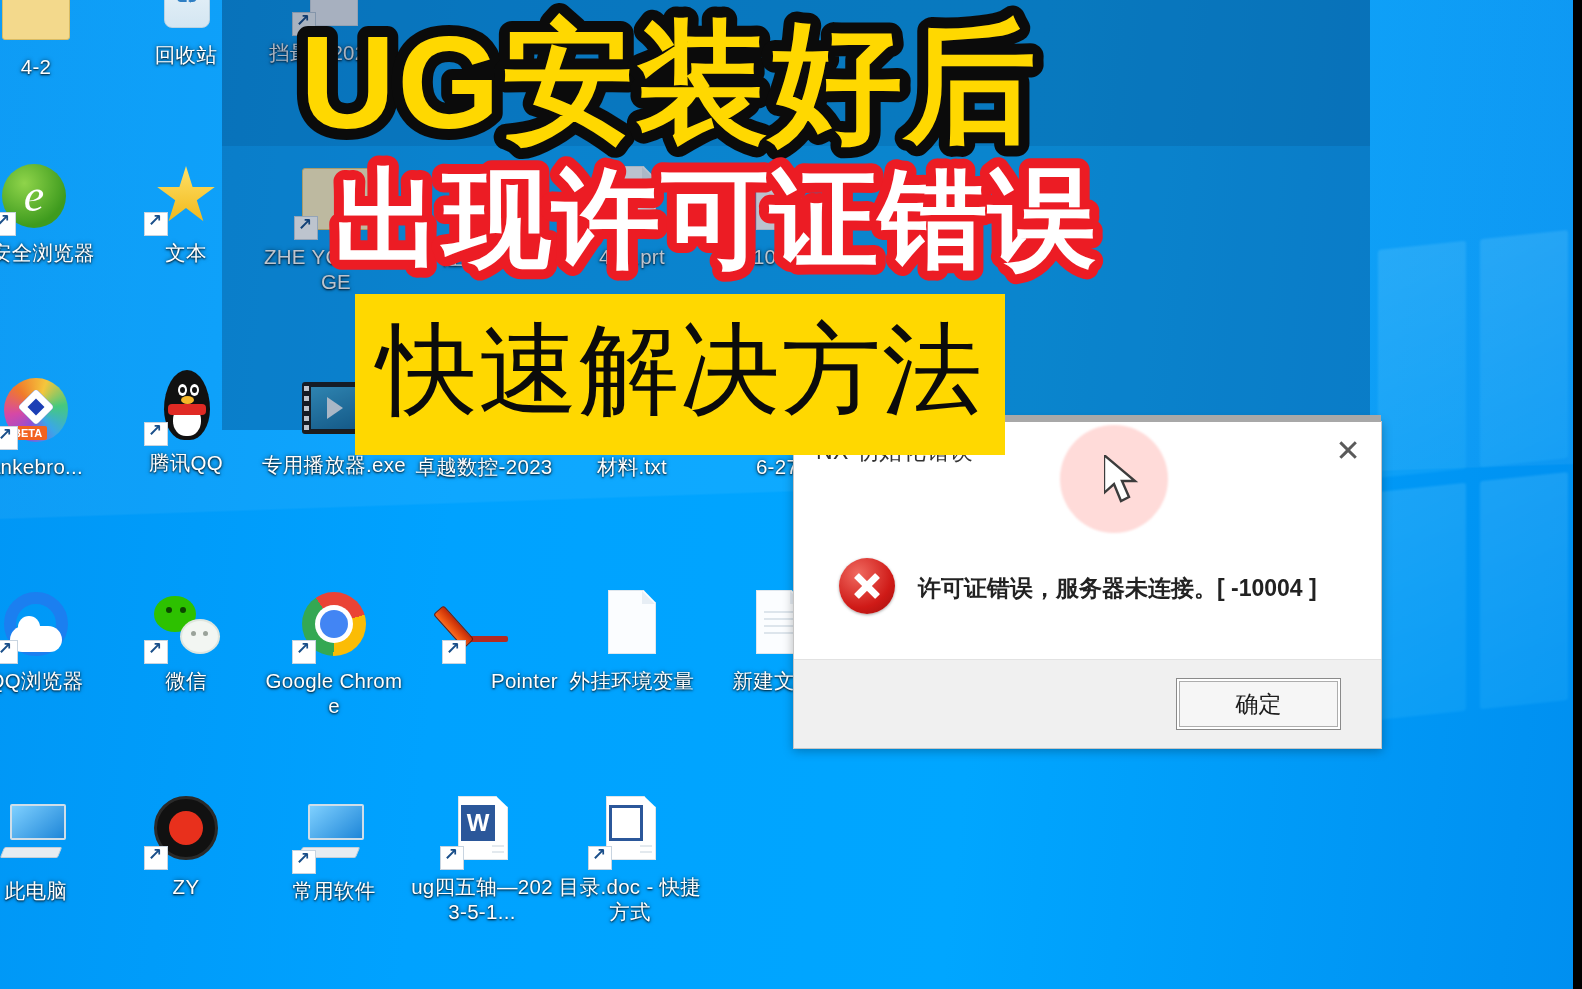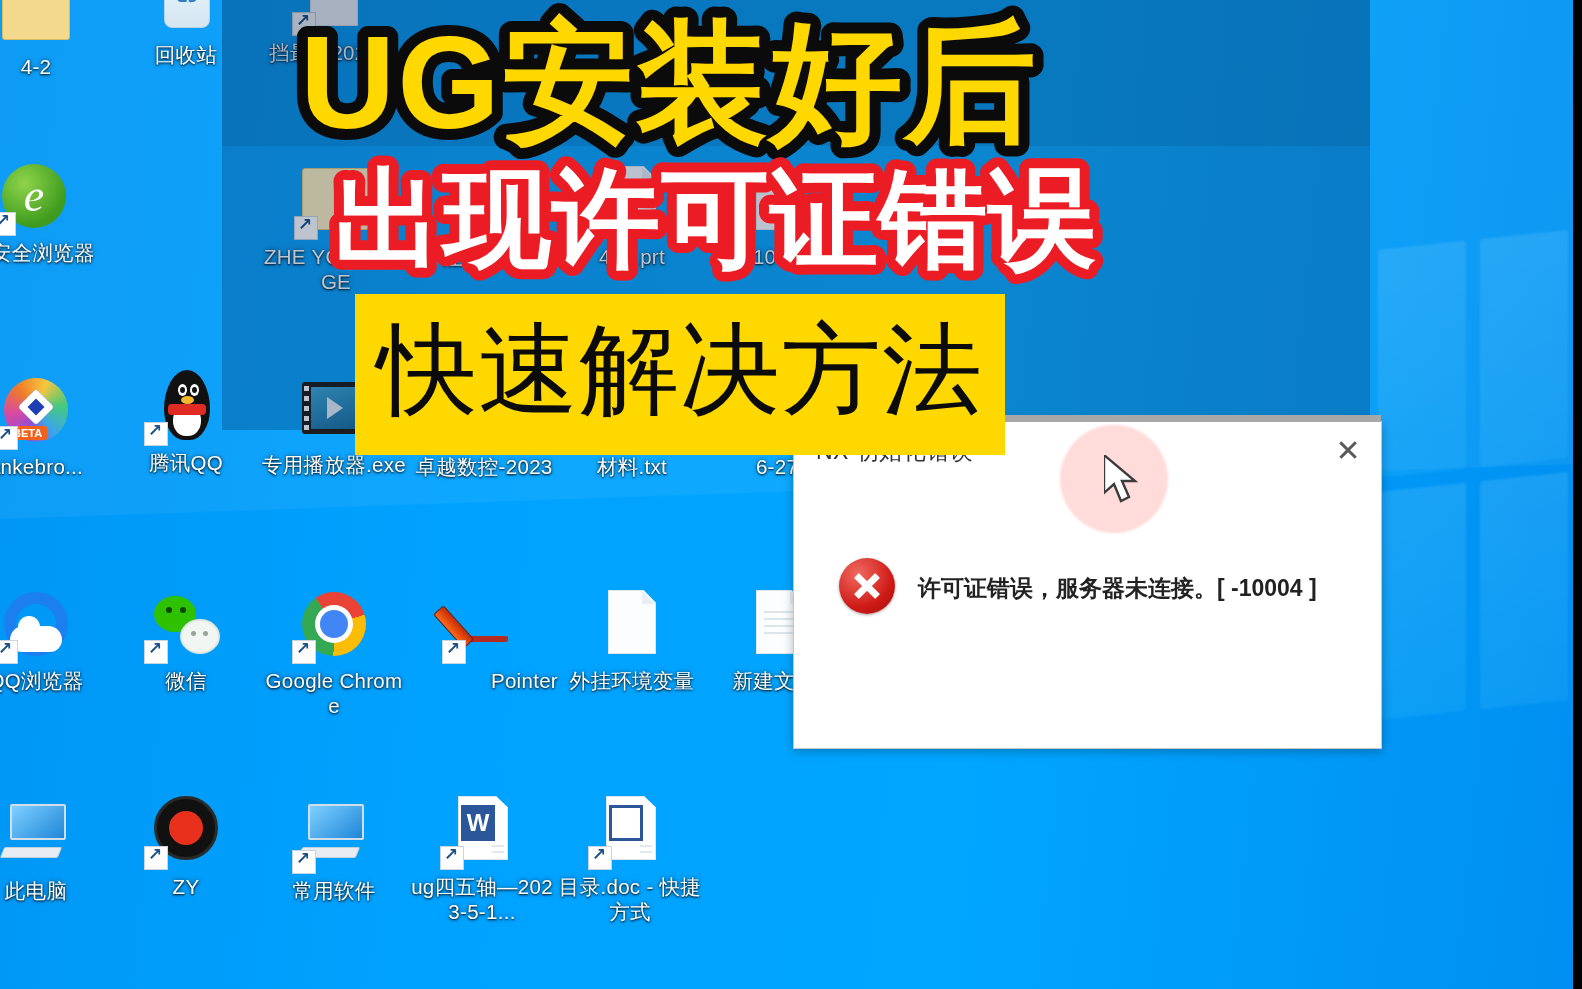--- a/index.html
+++ b/index.html
@@ -240,20 +240,27 @@
     </div>
 
     <div class="ic" style="left:-40px; top:158px;">
       <div class="glyph">
         <span class="sh-ie"></span>
           <span class="shortcut"></span>
       </div>
       <div class="lbl">0 安全浏览器</div>
     </div>
 
+    <div class="ic" style="left:112px; top:158px;">
+      <div class="glyph">
+        <span class="sh-star"></span>
+          <span class="shortcut"></span>
+      </div>
+      <div class="lbl">文本</div>
+    </div>
 
     <div class="ic" style="left:410px; top:162px;">
       <div class="glyph">
           <span class="sh-doc">
             <span class="fold"></span>
           </span>
         </div>
       <div class="lbl">注射模设</div>
     </div>
 
@@ -481,20 +488,23 @@
   <div class="dialog">
     <div class="dlg-topline"></div>
     <div class="dlg-title">NX 初始化错误</div>
     <div class="dlg-close">✕</div>
 
     <div class="dlg-body">
       <div class="err-icon"></div>
       <div class="err-text">许可证错误，服务器未连接。[ -10004 ]</div>
     </div>
 
+    <div class="dlg-footer">
+      <div class="ok-btn">确定</div>
+    </div>
   </div>
 
   <div class="cursor-halo"></div>
   <div class="cursor">
     <svg width="40" height="52" viewBox="0 0 40 52">
       <polygon points="0,0 0,38 10,29 17,46 25,42 18,26 31,26" fill="#ffffff" stroke="#3c3c3c" stroke-width="2.4"></polygon>
     </svg>
   </div>
 
   <svg class="cap-svgwrap">

